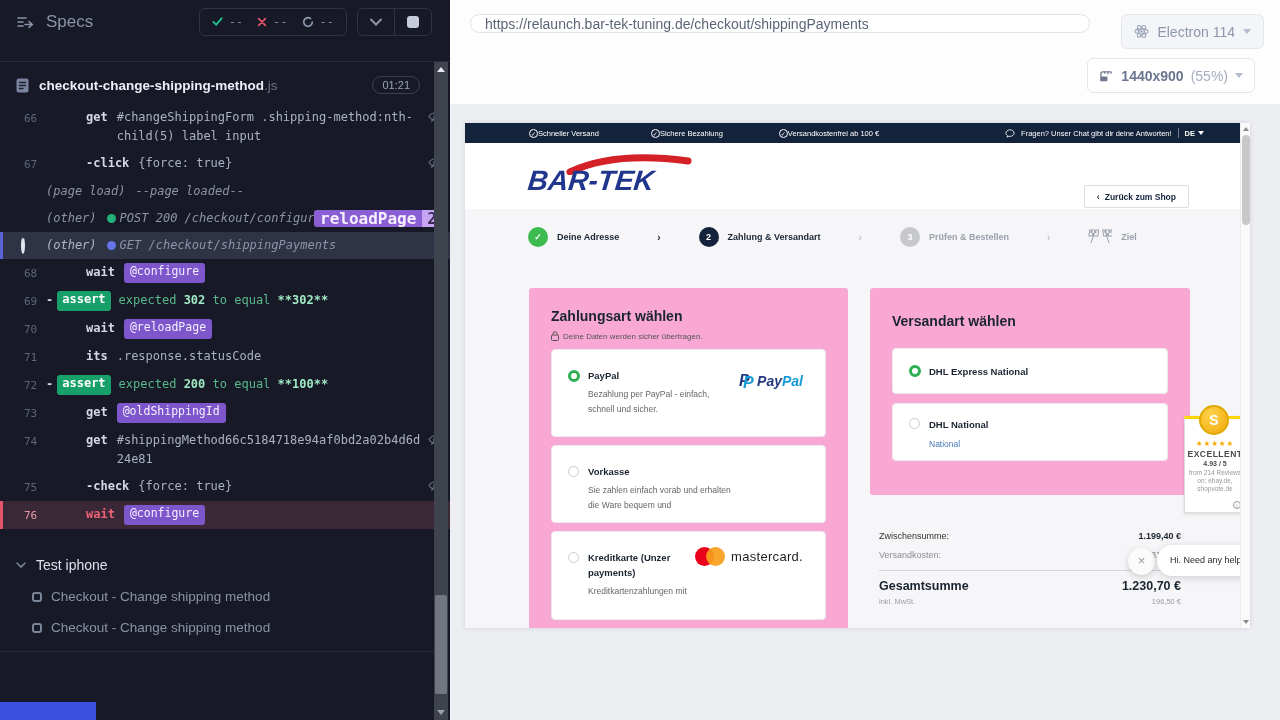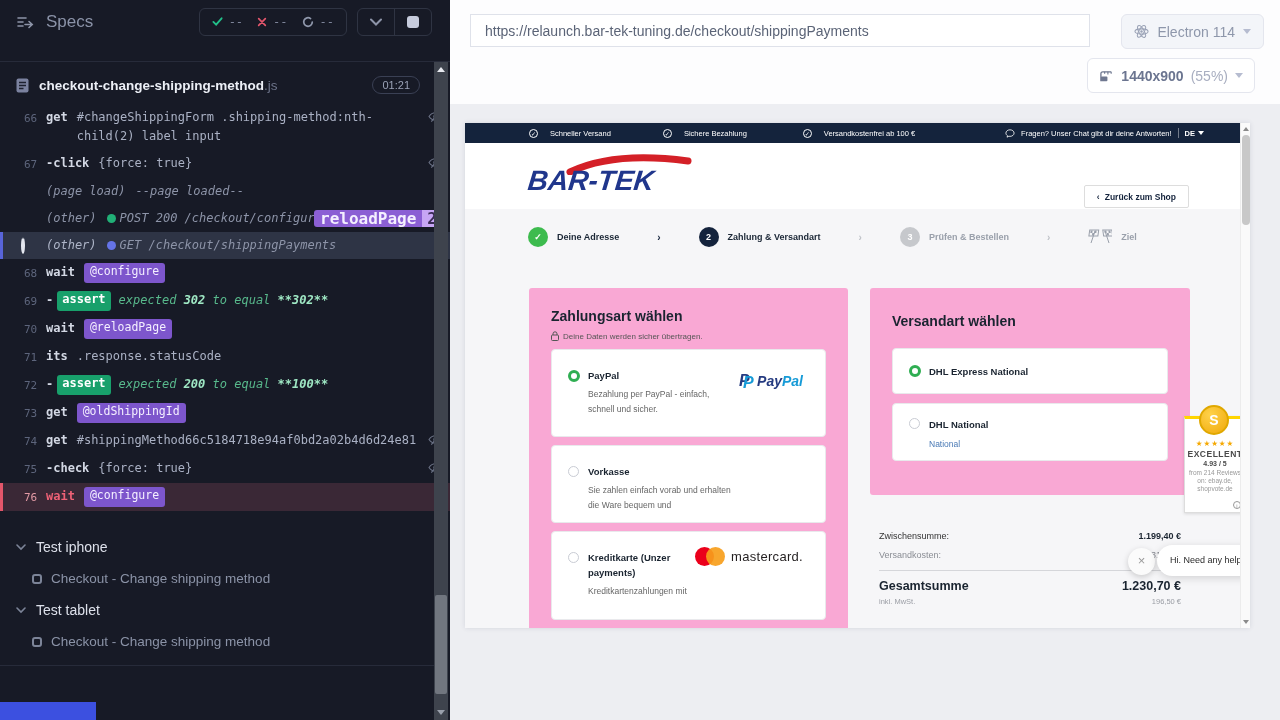--- a/index.html
+++ b/index.html
@@ -21,40 +21,40 @@
 
   .spec-row { display:flex; align-items:center; padding:14px 30px 10px 16px; }
   .spec-name { color:#eceff6; font-weight:bold; font-size:13.5px; margin-left:10px; }
   .spec-ext { color:#6c7389; font-size:13.5px; }
   .spec-dur { margin-left:auto; border:1px solid #3a4054; border-radius:11px; padding:2px 9px; color:#9aa2b6; font-size:11px; }
 
   .cmd-log { font-family:"DejaVu Sans Mono",monospace; font-size:12px; color:#b9c0d2; padding-bottom:6px; }
   .cmd { position:relative; display:flex; padding:4px 26px 4px 0; line-height:19px; border-left:3px solid transparent; cursor:pointer; }
   .ln { width:43px; flex:none; text-align:left; padding-left:21px; color:#5d657c; font-size:11px; padding-top:1px; }
   .cbody { flex:1; display:flex; min-width:0; }
-  .method { font-weight:bold; color:#d3d8e4; margin-right:9px; white-space:pre; }
+  .method { font-weight:bold; color:#d3d8e4; margin-right:9px; white-space:pre;margin-left:40px; }
   .args { color:#aab1c4; word-wrap:break-word; min-width:0; }
   .break-all { word-break:break-all; }
   .eye { position:absolute; right:7px; top:6px; }
   .evt { font-style:italic; color:#8d94a8; }
   .evt .etag { margin-right:10px; }
   .dot { display:inline-block; width:9px; height:9px; border-radius:50%; margin:0 4px -1px 0; }
   .dot-green { background:#21b077; } .dot-blue { background:#6574e8; }
   .badge { display:inline-block; background:#7d56cc; color:#f4efff; border-radius:3px; padding:0 6px; font-size:11.5px; line-height:17px; }
   .route-badge { position:absolute; right:8px; top:5px; display:flex; border-radius:3px; overflow:hidden; font-size:16px; line-height:17px;font-weight:bold; }
   .route-badge .rb-name { background:#8b5fd4; color:#f4efff; padding:0 6px; }
   .route-badge .rb-count { background:#c7a6f5; color:#3a2a55; padding:0 5px; }
   .cmd-running { background:#2e3445; border-left-color:#5864d8; }
   .cmd-running .args, .cmd-running .etag { color:#aeb5c8; }
   .spinner { width:13px; height:13px; border:2px solid #e3e6ef; border-top-color:rgba(255,255,255,.15); border-radius:50%; margin:2px 0 0 18px; flex:none; }
   .cmd-failed { background:#3a2836; border-left-color:#e3566a; }
   .cmd-failed .ln { color:#e39aa5; }
   .cmd-failed .method { color:#ee6176; }
   .assert-badge { display:inline-block; background:#18a06b; color:#fff; border-radius:3px; padding:0 5px; margin-right:8px; line-height:17px; font-weight:bold; }
-  .amsg { color:#58b98c;font-style:italic; }
+  .amsg { color:#58b98c; }
   .amsg b { color:#9fe8c4; }
   .dash { color:#d3d8e4; font-weight:bold; margin-right:4px; }
 
   .suites { padding:14px 16px 0 0; }
   .suite-row { display:flex; align-items:center; padding:8px 16px; cursor:pointer; }
   .suite-label { color:#dde0ea; font-size:14px; margin-left:10px; }
   .test-row { display:flex; align-items:center; padding:8px 16px 8px 32px; cursor:pointer; }
   .test-label { color:#8b93a7; font-size:13.5px; margin-left:9px; }
   .test-box { width:10px; height:10px; border:2px solid #7c8498; border-radius:3px; flex:none; }
   .suites-divider { border-top:1px solid #272b3a; margin-top:8px; }
@@ -63,31 +63,31 @@
 
   .sb-scrollbar { position:absolute; right:2px; top:62px; bottom:0; width:14px; background:#3e434d; }
   .sb-arrow { position:absolute; left:3px; width:0; height:0; border-left:4px solid transparent; border-right:4px solid transparent; }
   .sb-arrow.up { top:5px; border-bottom:5px solid #e8eaf0; }
   .sb-arrow.down { bottom:5px; border-top:5px solid #9aa0ac; }
   .sb-thumb { position:absolute; left:1px; width:12px; top:81%; height:15%; background:#71767f; border-radius:2px; }
 
   
   .main { position:relative; flex:1; height:720px; background:#edeef2; }
   .main-top { position:absolute; left:0; top:0; right:0; height:104px; background:#fdfdfe; }
-  .url-input { position:absolute; left:20px; top:14px; width:620px; height:33px; background:#fff; border:1px solid #dfe2ea; border-radius:0; padding:0 14px; font-size:14px; color:#5b6477; font-family:"Liberation Sans",sans-serif; outline:none; }
+  .url-input { position:absolute; left:20px; top:14px; width:620px; height:19px; background:#fff; border:1px solid #dfe2ea; border-radius:10px; padding:0 14px; font-size:14px; color:#5b6477; font-family:"Liberation Sans",sans-serif; outline:none; }
   .browser-select { position:absolute; right:16px; top:14px; height:35px; background:#f3f5f9; border:1px solid #e4e6ee; border-radius:6px; display:flex; align-items:center; gap:8px; padding:0 12px; color:#8e97ab; font-size:14px; cursor:pointer; }
   .viewport-select { position:absolute; right:25px; top:58px; height:35px; border:1px solid #e4e6ee; background:#fff; border-radius:6px; display:flex; align-items:center; gap:7px; padding:0 11px; font-size:14px; cursor:pointer; }
   .vp-size { color:#6b7590; font-weight:bold; }
   .vp-zoom { color:#a8aec0; }
   .chev { width:0; height:0; border-left:4px solid transparent; border-right:4px solid transparent; border-top:5px solid #b6bcd0; }
 
   
   .preview { position:absolute; left:15px; top:123px; width:785px; height:505px; background:#fff; overflow:hidden; box-shadow:0 0 5px rgba(30,40,70,.12); }
   .usp-bar { position:absolute; left:0; top:0; width:785px; height:20px; background:#14233c; display:flex; align-items:center; color:#fff; font-size:7.5px; }
-  .usp-item { display:flex; align-items:flex-start; gap:12px; }
+  .usp-item { display:flex; align-items:flex-start; gap:0; }
   .ckc { width:9px; height:9px; border:1px solid #fff; border-radius:50%; font-size:6px; line-height:8px; text-align:center; flex:none; }
   .usp-right { margin-left:auto; display:flex; align-items:center; gap:6px; padding-right:46px; }
   .usp-div { width:1px; height:10px; background:rgba(255,255,255,.4); }
   .site-header { position:absolute; left:0; top:20px; width:785px; height:66px; background:#fff; }
   .logo { position:absolute; left:63px; top:12px; width:170px; height:44px; }
   .logo-text { position:absolute; left:0; bottom:2px; font-size:28px; font-weight:bold; font-style:italic; color:#20368c; letter-spacing:0px; transform:skewX(-6deg); }
   .logo-swoosh { position:absolute; right:2px; top:-2px; }
   .back-btn { position:absolute; right:61px; top:42px; height:23px; background:#fff; border:1px solid #ddd; border-radius:2px; display:flex; align-items:center; gap:5px; padding:0 12px; font-size:8.5px; font-weight:bold; color:#14233c; cursor:pointer; }
   .site-body { position:absolute; left:0; top:86px; width:785px; height:419px; background:#f6f6f8; }
 
@@ -203,21 +203,21 @@
         <span class="spec-ext">.js</span>
       <span class="spec-dur">01:21</span>
     </div>
 
     <div class="cmd-log">
 
       <div class="cmd">
         <span class="ln">66</span>
         <span class="cbody">
             <span class="method">get</span>
-            <span class="args">#changeShippingForm .shipping-method:nth-child(2) label input</span>
+            <span class="args">#changeShippingForm .shipping-method:nth-child(5) label input</span>
           </span>
         <span class="eye"><svg width="15" height="13" viewBox="0 0 16 14">
               <path d="M1 7s2.6-4 7-4 7 4 7 4-2.6 4-7 4-7-4-7-4z" fill="none" stroke="#6a7184" stroke-width="1.2"></path>
               <circle cx="8" cy="7" r="1.8" fill="none" stroke="#6a7184" stroke-width="1.2"></circle>
               <path d="M3.5 12.5L12.5 1.5" stroke="#6a7184" stroke-width="1.2"></path>
             </svg></span>
       </div>
 
       <div class="cmd">
         <span class="ln">67</span>
@@ -348,26 +348,20 @@
     <div class="suites">
       <div class="suite-row">
         <svg width="10" height="7" viewBox="0 0 10 7">
             <path d="M1 1l4 4 4-4" stroke="#7c8498" stroke-width="1.6" fill="none" stroke-linecap="round"></path>
           </svg>
         <span class="suite-label">Test iphone</span>
       </div>
       <div class="test-row">
         <span class="test-box"></span>
         <span class="test-label">Checkout - Change shipping method</span>
-      </div>
-      <div class="suite-row">
-        <svg width="10" height="7" viewBox="0 0 10 7">
-            <path d="M1 1l4 4 4-4" stroke="#7c8498" stroke-width="1.6" fill="none" stroke-linecap="round"></path>
-          </svg>
-        <span class="suite-label">Test tablet</span>
       </div>
       <div class="test-row">
         <span class="test-box"></span>
         <span class="test-label">Checkout - Change shipping method</span>
       </div>
       <div class="suites-divider"></div>
     </div>
 
     <div class="toast-fragment"></div>
 

